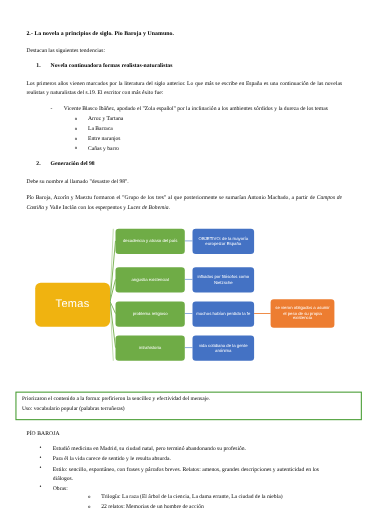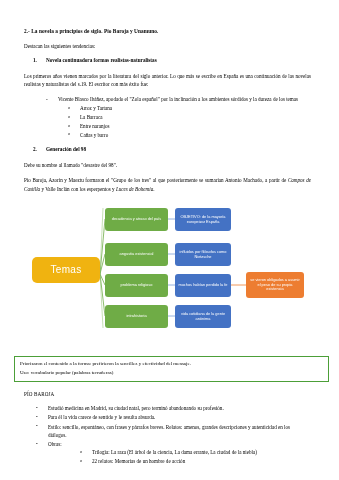--- a/index.html
+++ b/index.html
@@ -109,21 +109,21 @@
     color: #ffffff;
     font-family: "Liberation Sans", sans-serif;
     border-radius: 3px;
     line-height: 1.25;
     padding: 1px 3px;
   }
   .node-temas {
     left: 32px;
     top: 255px;
     width: 68px;
-    height: 26px;
+    height: 40px;
     background: #F0B310;
     border-radius: 5px;
     font-size: 10px;
     letter-spacing: 0.3px;
   }
   .node-green {
     background: #6FAC46;
     width: 63px;
     height: 23px;
     font-size: 3.9px;

